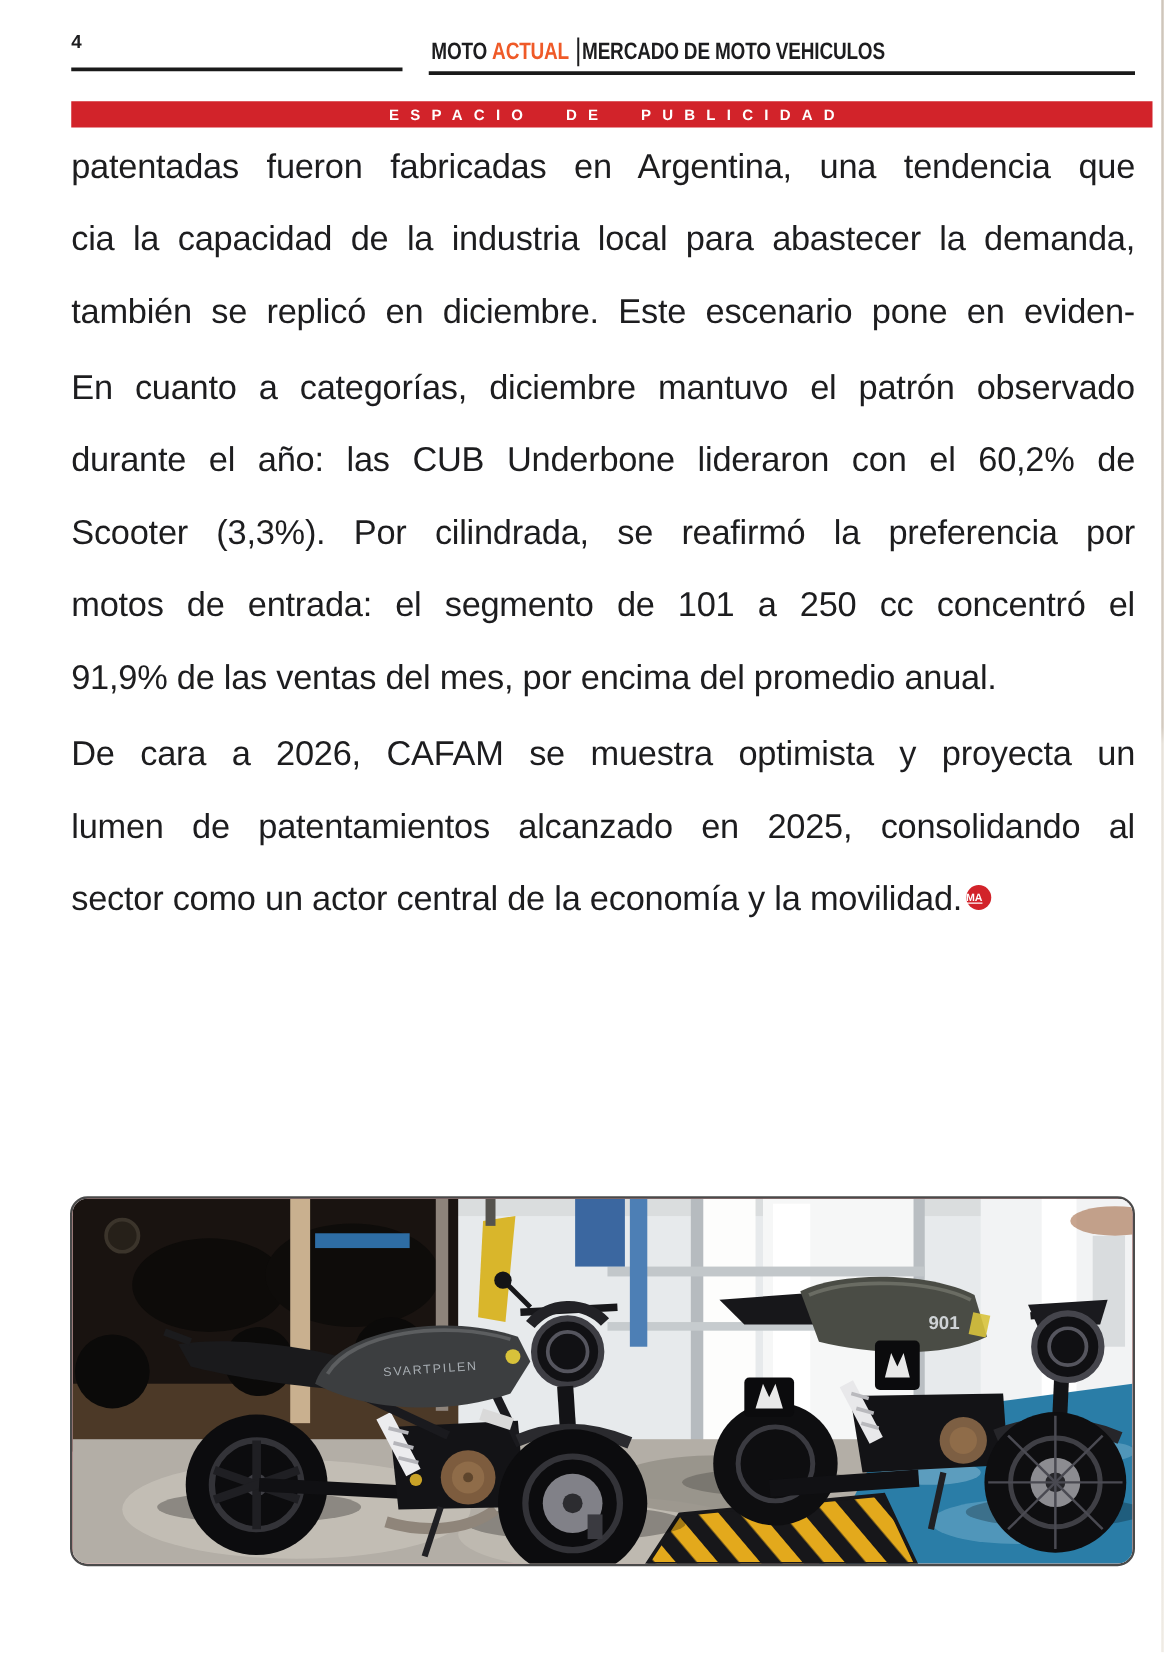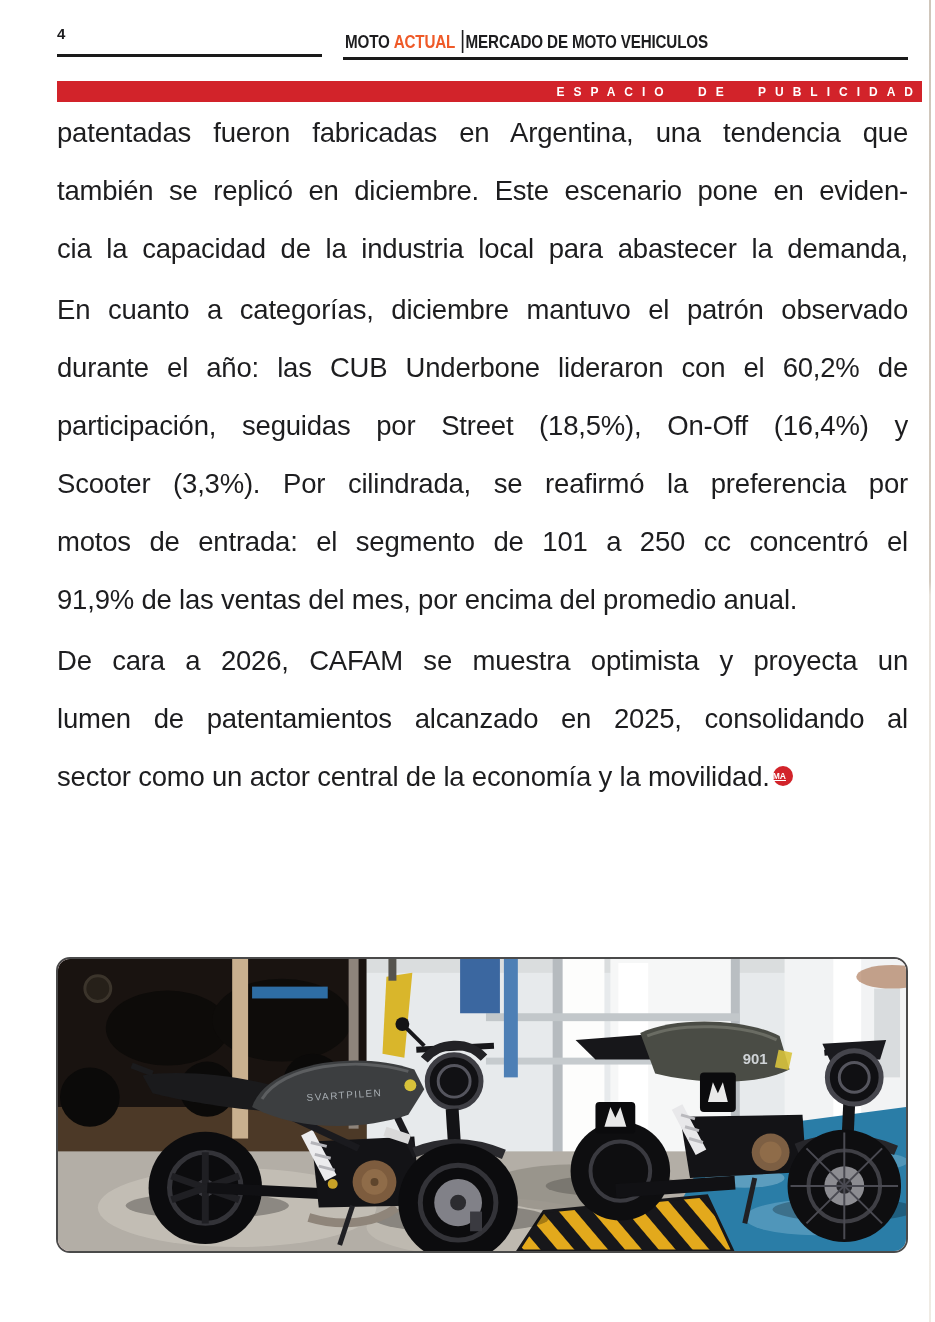--- a/index.html
+++ b/index.html
@@ -16,21 +16,21 @@
   .rule-title{position:absolute;left:343px;top:57px;width:565px;height:3px;background:#1a1a1a;}
   .masthead{position:absolute;left:345px;top:30px;display:flex;align-items:center;
     font-weight:bold;font-size:19px;white-space:nowrap;letter-spacing:-0.2px;
     transform:scaleX(0.8);transform-origin:left center;}
   .masthead .brand-black{color:#1d1d1f;}
   .masthead .brand-orange{color:#ef5a28;margin-left:5px;}
   .masthead .sep{width:2px;height:23px;background:#1d1d1f;margin:0 3px 0 8px;align-self:flex-start;}
   .masthead .section{color:#1d1d1f;}
   
   .banner{position:absolute;left:57px;top:81px;width:865px;height:21px;background:#d2232a;
-    display:flex;align-items:center;justify-content:flex-end;}
+    display:flex;align-items:center;justify-content:center;}
   .banner span{color:#ffffff;font-weight:bold;font-size:12px;letter-spacing:9px;word-spacing:13px;
     text-indent:9px;line-height:1;}
   
   .article{position:absolute;left:57px;top:104px;width:851px;}
   .para{margin:0 0 3px 0;}
   .line{font-size:27.5px;line-height:58px;height:58px;letter-spacing:-0.2px;white-space:nowrap;
     text-align:justify;text-align-last:justify;overflow:hidden;color:#1d1d1f;}
   .line.last{text-align-last:left;}
   .endmark{display:inline-block;width:20px;height:20px;border-radius:50%;background:#d2232a;
     color:#ffffff;font-size:8.5px;font-weight:bold;text-align:center;line-height:20px;
@@ -56,27 +56,26 @@
     <span class="section">MERCADO DE MOTO VEHICULOS</span>
   </div>
 
   <div class="banner">
     <span>ESPACIO DE PUBLICIDAD</span>
   </div>
 
   <div class="article" id="article-body">
       <div class="para">
         <div class="line">patentadas fueron fabricadas en Argentina, una tendencia que</div>
+        <div class="line">cia la capacidad de la industria local para abastecer la demanda,</div>
         <div class="line">también se replicó en diciembre. Este escenario pone en eviden-</div>
-        <div class="line">cia la capacidad de la industria local para abastecer la demanda,</div>
       </div>
       <div class="para">
         <div class="line">En cuanto a categorías, diciembre mantuvo el patrón observado</div>
         <div class="line">durante el año: las CUB Underbone lideraron con el 60,2% de</div>
-        <div class="line">participación, seguidas por Street (18,5%), On-Off (16,4%) y</div>
         <div class="line">Scooter (3,3%). Por cilindrada, se reafirmó la preferencia por</div>
         <div class="line">motos de entrada: el segmento de 101 a 250 cc concentró el</div>
         <div class="line last">91,9% de las ventas del mes, por encima del promedio anual.</div>
       </div>
       <div class="para">
         <div class="line">De cara a 2026, CAFAM se muestra optimista y proyecta un</div>
         <div class="line">lumen de patentamientos alcanzado en 2025, consolidando al</div>
         <div class="line last">sector como un actor central de la economía y la movilidad.<span class="endmark">MA</span></div>
       </div>
     </div>

